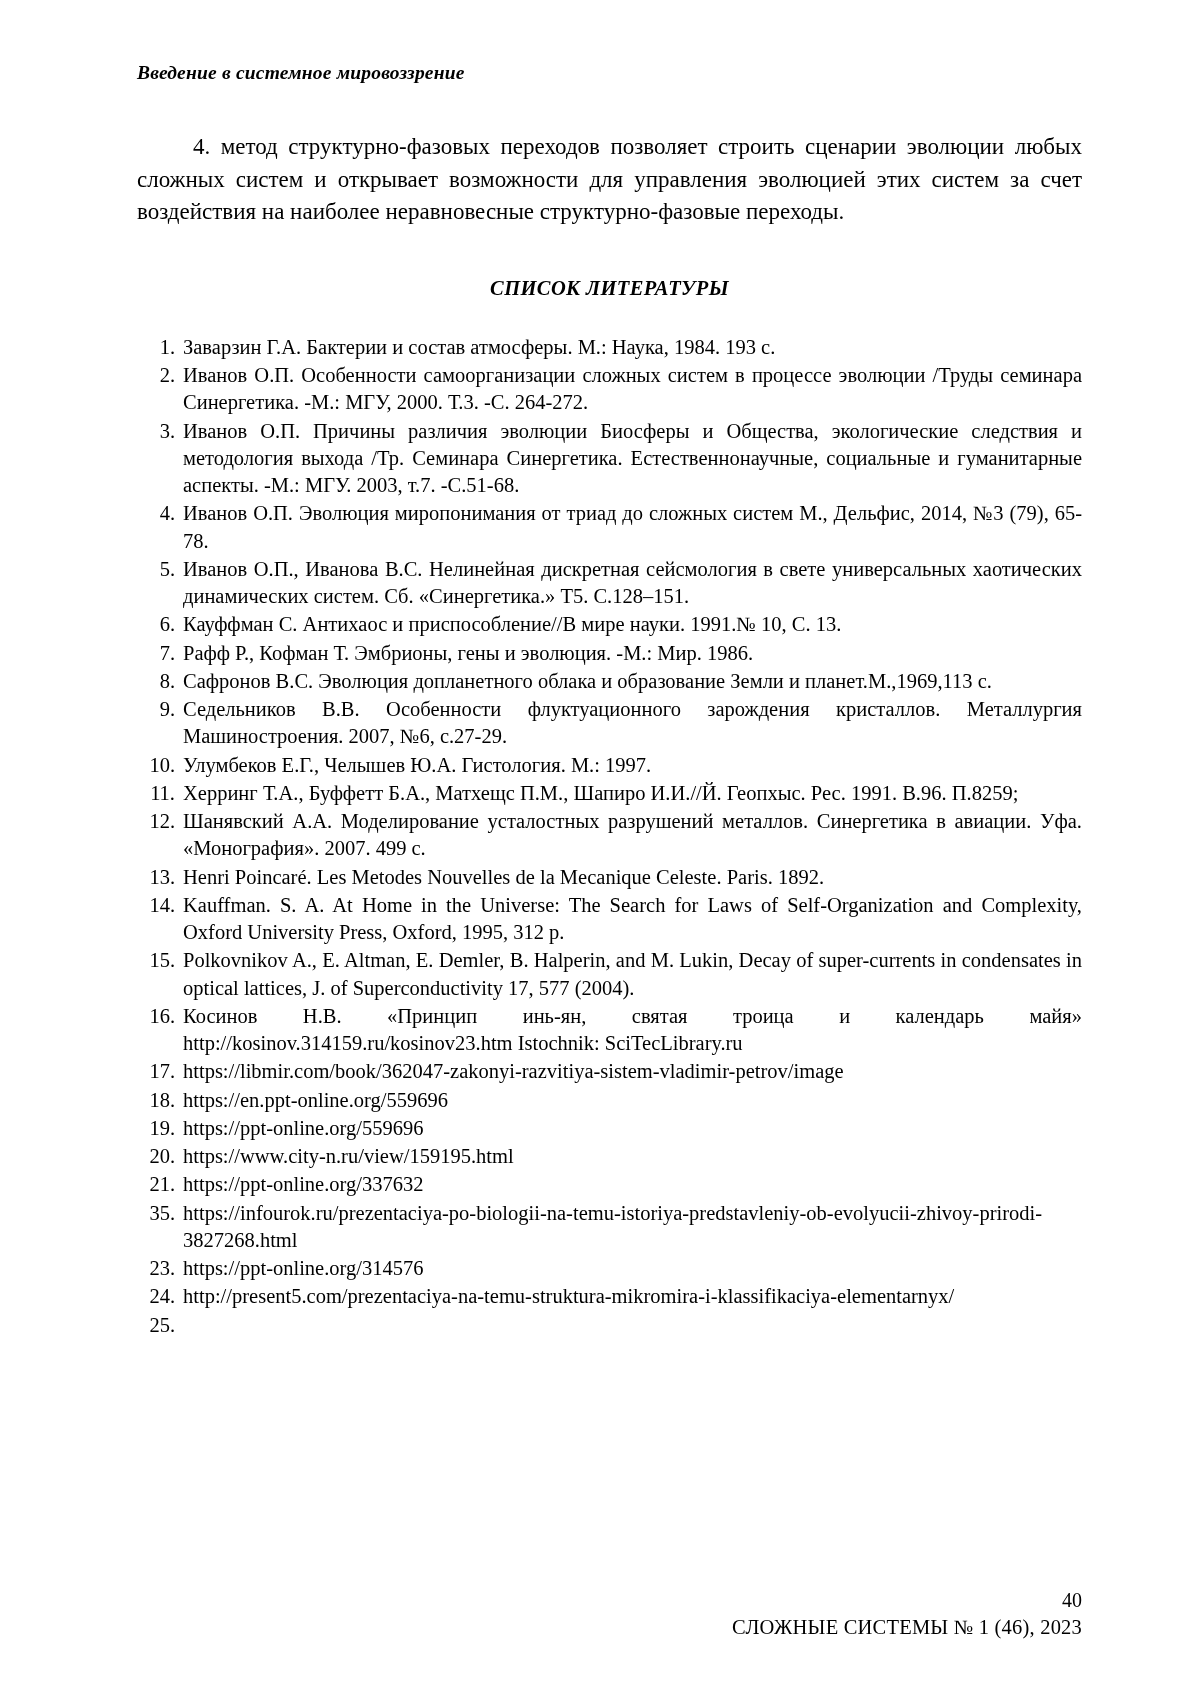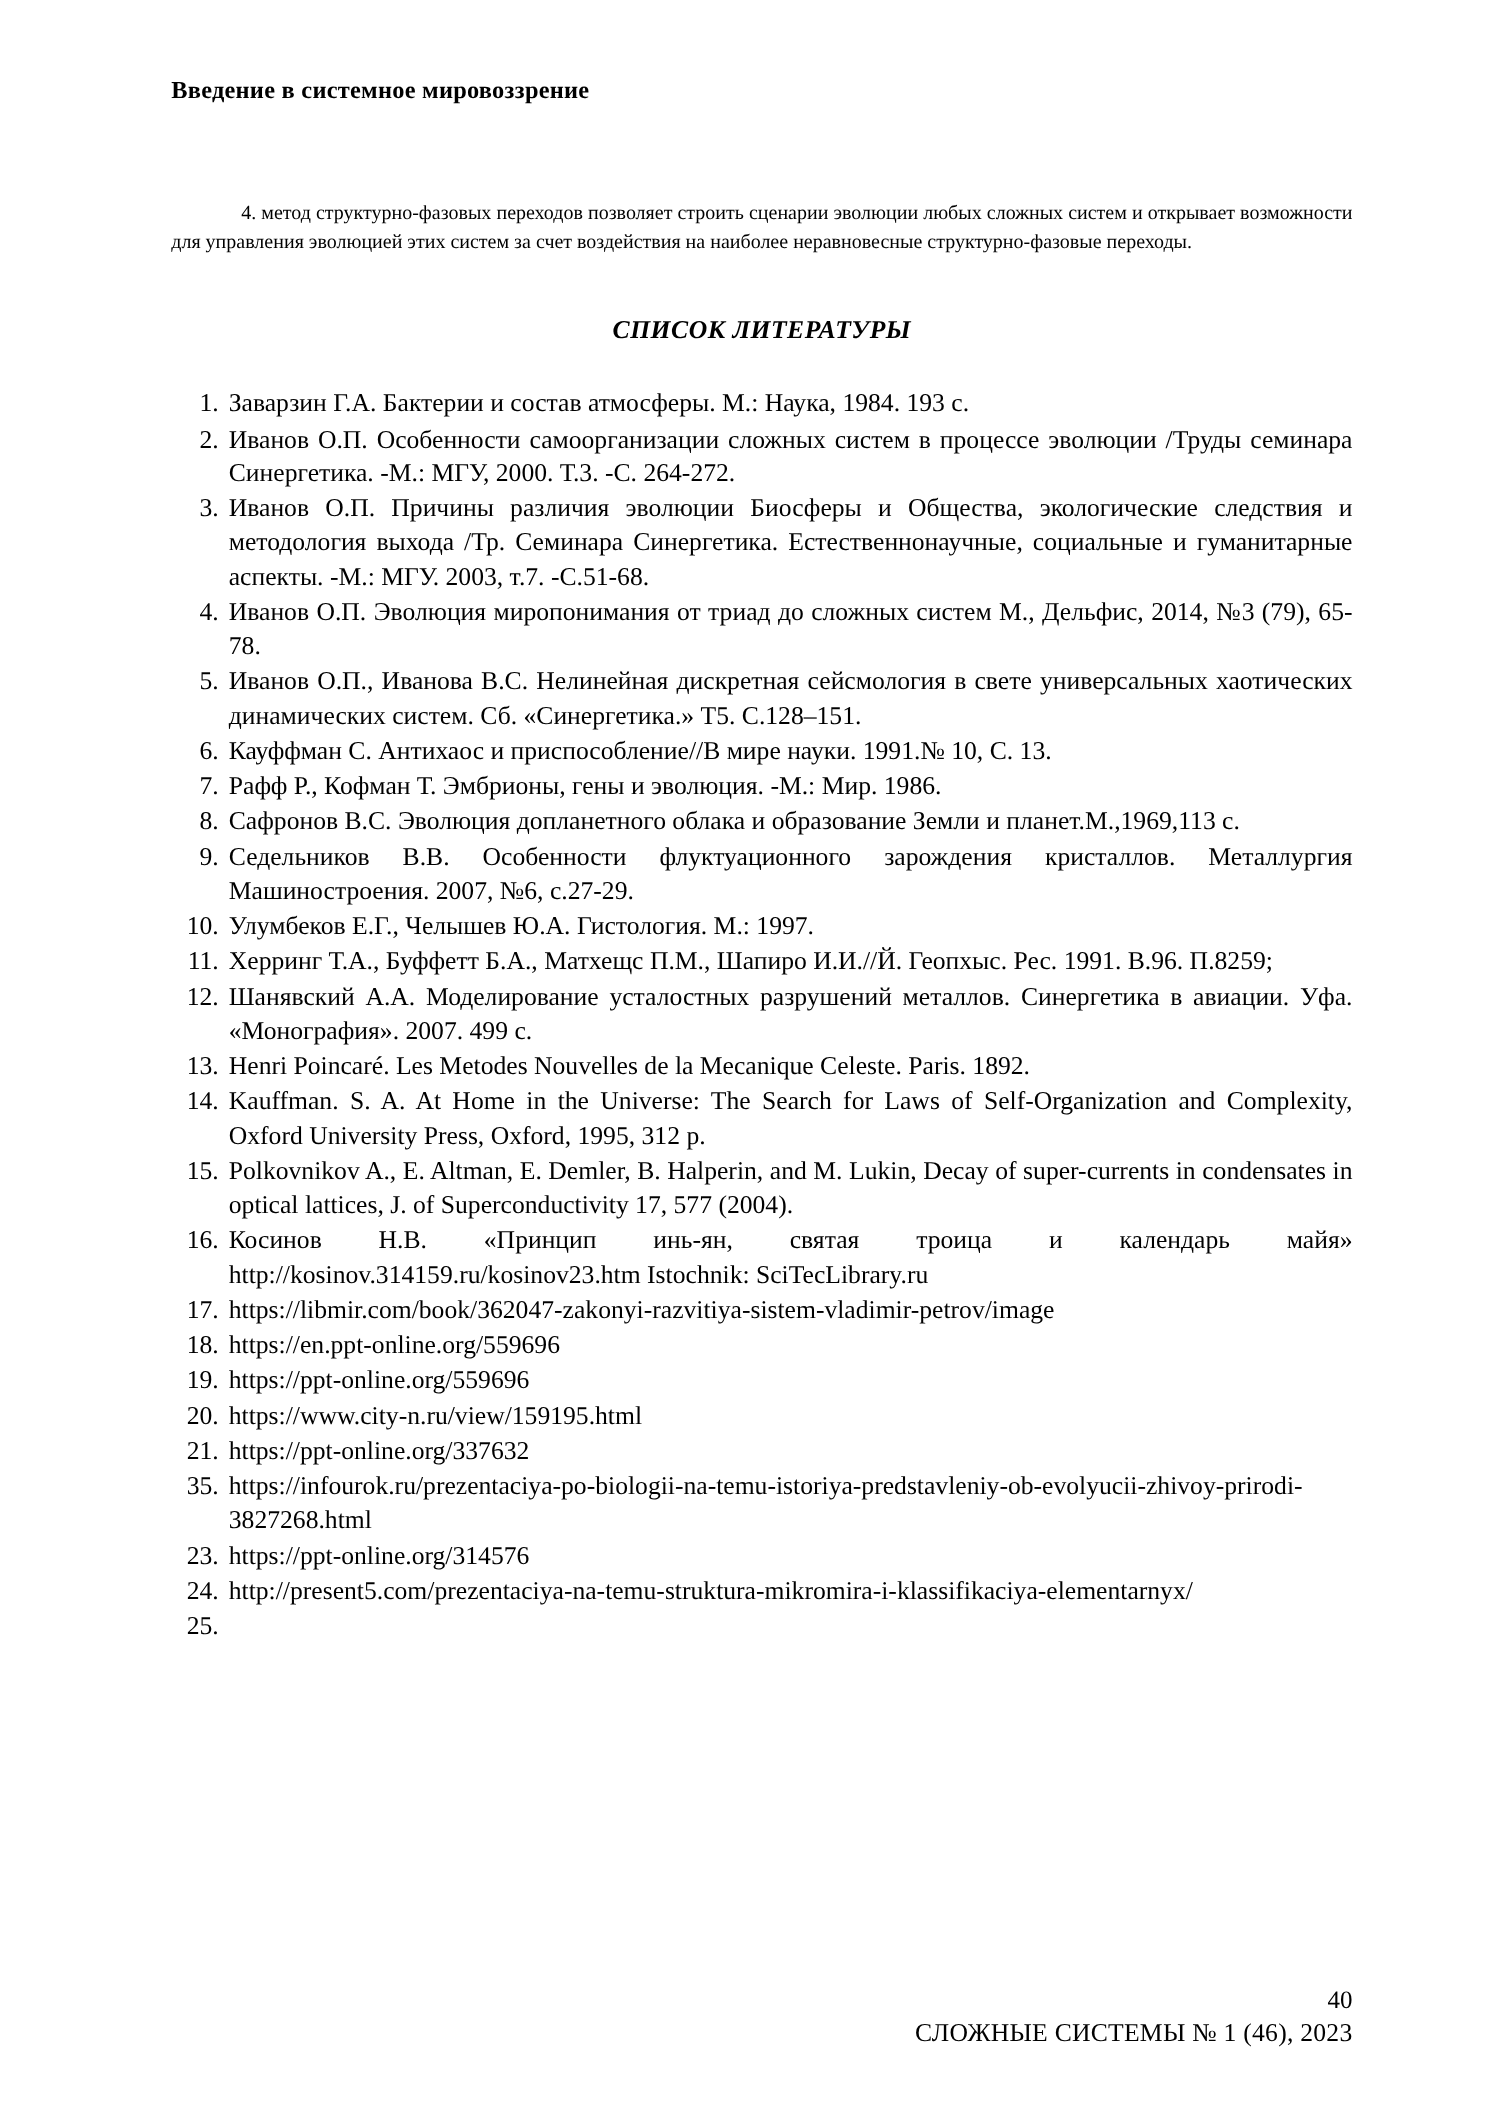--- a/index.html
+++ b/index.html
@@ -14,27 +14,28 @@
   .page {
     position: relative;
     width: 1200px;
     height: 1697px;
     margin: 0 auto;
     background: #ffffff;
     box-sizing: border-box;
     padding: 62px 118px 0 137px;
   }
   .running-head {
+    font-style: italic;
     font-weight: bold;
     font-size: 19.5px;
     letter-spacing: 0.2px;
-    margin: 0 0 76px 0;
+    margin: 0 0 47px 0;
   }
   .intro-par {
-    font-size: 16px;
+    font-size: 23px;
     line-height: 1.42;
     text-align: justify;
     text-indent: 56px;
     margin: 16px 0 48px 0;
     hyphens: none;
   }
   .section-title {
     text-align: center;
     font-weight: bold;
     font-size: 20.5px;

